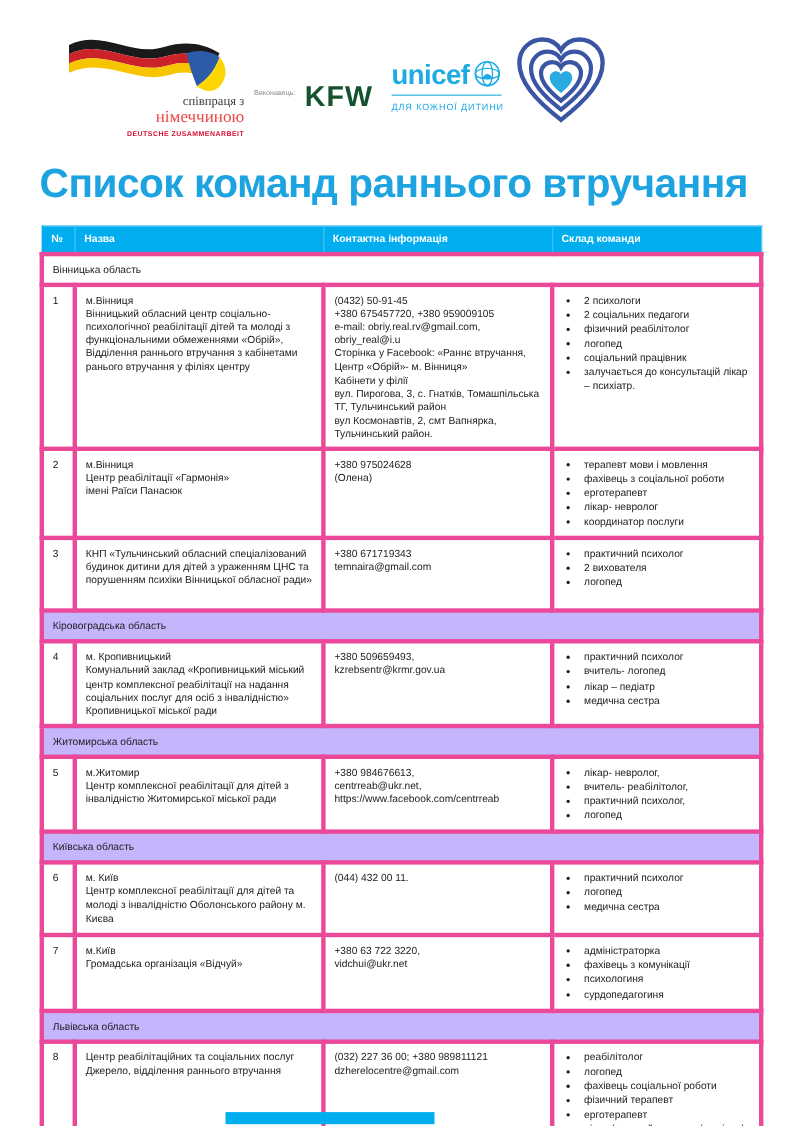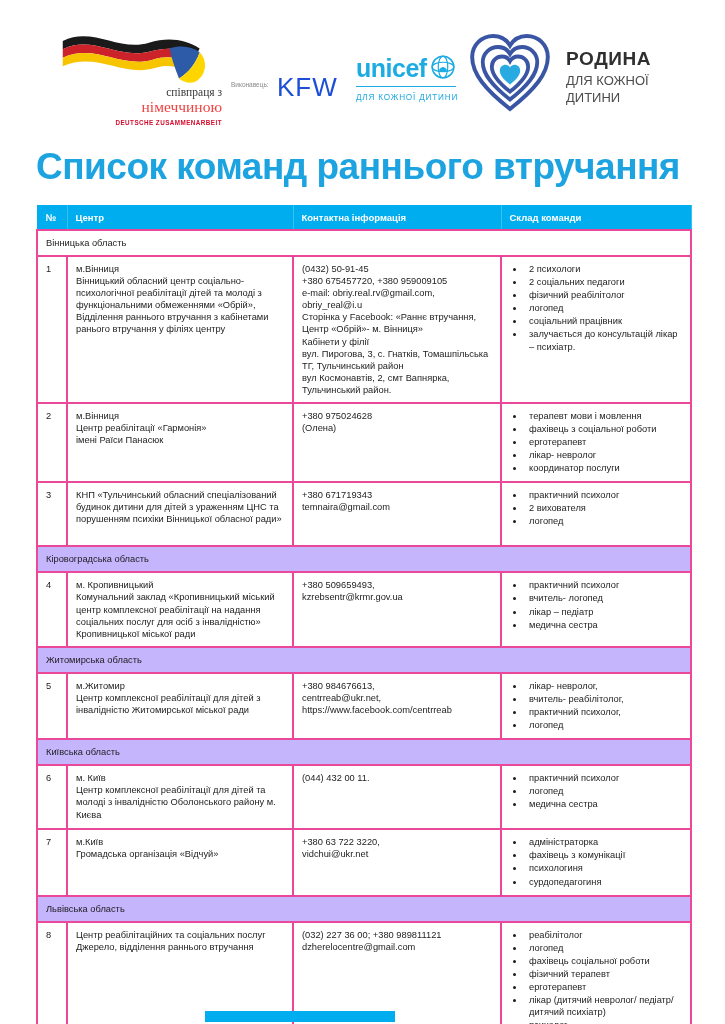--- a/index.html
+++ b/index.html
@@ -10,22 +10,22 @@
 
   
   .logo-german { position:absolute; left:52px; top:24px; width:170px;text-align:right; }
   .logo-german svg { display:block; margin-left:6px; }
   .gc-line1 { font-family:"Liberation Serif", serif; font-size:11.5px; color:#3a3a3a; margin:2px 0 0 14px; }
   .gc-line2 { font-family:"Liberation Serif", serif; font-size:15.5px; color:#ef4444; margin:0 0 3px 14px; }
   .gc-line3 { font-size:6.3px; font-weight:bold; color:#d50c2d; letter-spacing:0.45px; margin-left:14px; }
 
   .executor { position:absolute; left:231px; top:81px; font-size:6.5px; color:#8a8a8a; }
 
-  .logo-kfw { position:absolute; left:277px; top:72px; font-size:26px; font-weight:normal;
-              color:#1d4ed8; letter-spacing:1px; }
+  .logo-kfw { position:absolute; left:277px; top:72px; font-size:26px; font-weight:bold;
+              color:#14532d; letter-spacing:1px; }
 
   .logo-unicef { position:absolute; left:356px; top:56px; width:104px; }
   .unicef-row { display:flex; align-items:flex-start; }
   .unicef-word { font-size:25px; font-weight:700; color:#1cabe2; letter-spacing:-0.5px; line-height:1; }
   .unicef-globe { margin-left:3px; margin-top:-2px; }
   .unicef-rule { border-top:1.5px solid #1cabe2; margin:5px 0 6px 0; width:100px; }
   .unicef-tag { font-size:8.2px; color:#1cabe2; letter-spacing:0.8px; white-space:nowrap; }
 
   .logo-rodyna { position:absolute; left:466px; top:24px; display:flex; }
   .rodyna-text { margin-left:12px; margin-top:24px; }
@@ -34,21 +34,21 @@
 
   
   .title { position:absolute; left:36px; top:146px; width:660px; margin:0;
            font-size:37px; font-weight:bold; color:#1ca3e0; letter-spacing:-0.5px; white-space:nowrap; }
 
   
   table.teams { position:absolute; left:36px; top:205px; width:654px; border-collapse:collapse;
                 table-layout:fixed; }
   .teams th { background:#00aeef; color:#fff; font-size:9.5px; font-weight:bold; text-align:left;
               padding:6px 8px; border:1px solid #00aeef; border-right:1px solid #35c1f4; }
-  .teams td { border:2px solid #ec4899; vertical-align:top; font-size:9.3px; line-height:1.3;
+  .teams td { border:4px solid #ec4899; vertical-align:top; font-size:9.3px; line-height:1.3;
               padding:6px 8px; color:#1c1c1c; }
   .c-region { background:#c4b5fd; font-size:9.6px; padding:5px 8px; }
   tr.unshaded .c-region { background:#ffffff; }
   .data-row td { height:50px; }
   .c-num  { text-align:left; padding-left:9px; }
   .c-name, .c-contact { white-space:pre-line; }
   ul.team-list { margin:0; padding:0 0 0 15px; }
   ul.team-list li { margin:0 0 1px 0; padding-left:4px; }
 
   
@@ -98,40 +98,35 @@
       <g fill="none" stroke="#3a55a4" stroke-width="6" transform="translate(50 58) scale(0.72) translate(-50 -58)">
         <path d="M50 96 C22 74 7 56 7 37 C7 23 18 13 31 13 C39 13 46 17 50 24 C54 17 61 13 69 13 C82 13 93 23 93 37 C93 56 78 74 50 96 Z"></path>
       </g>
       <g fill="none" stroke="#3a55a4" stroke-width="9" transform="translate(50 58) scale(0.48) translate(-50 -58)">
         <path d="M50 96 C22 74 7 56 7 37 C7 23 18 13 31 13 C39 13 46 17 50 24 C54 17 61 13 69 13 C82 13 93 23 93 37 C93 56 78 74 50 96 Z"></path>
       </g>
       <g fill="#29abe2" transform="translate(50 58) scale(0.27) translate(-50 -58)">
         <path d="M50 96 C22 74 7 56 7 37 C7 23 18 13 31 13 C39 13 46 17 50 24 C54 17 61 13 69 13 C82 13 93 23 93 37 C93 56 78 74 50 96 Z"></path>
       </g>
     </svg>
-    <div class="rodyna-text">
-      <div class="rodyna-title">РОДИНА</div>
-      <div class="rodyna-tag">ДЛЯ КОЖНОЇ
-ДИТИНИ</div>
-    </div>
   </div>
 
   <h1 class="title">Список команд раннього втручання</h1>
 
   <table class="teams">
     <colgroup>
       <col style="width:30px">
         <col style="width:226px">
         <col style="width:208px">
         <col style="width:190px">
     </colgroup>
     <thead>
       <tr>
         <th>№</th>
-        <th>Центр</th>
+        <th>Назва</th>
         <th>Контактна інформація</th>
         <th>Склад команди</th>
       </tr>
     </thead>
     <tbody id="tbody">
   <tr class="section-row unshaded">
     <td colspan="4" class="c-region">Вінницька область</td>
   </tr>
 
   <tr class="data-row">

